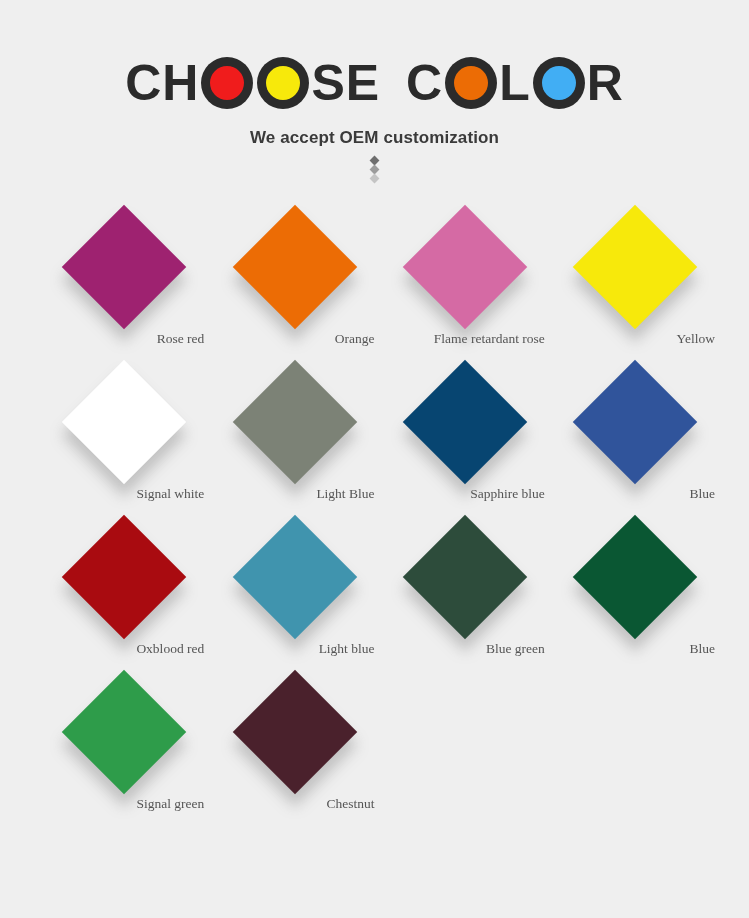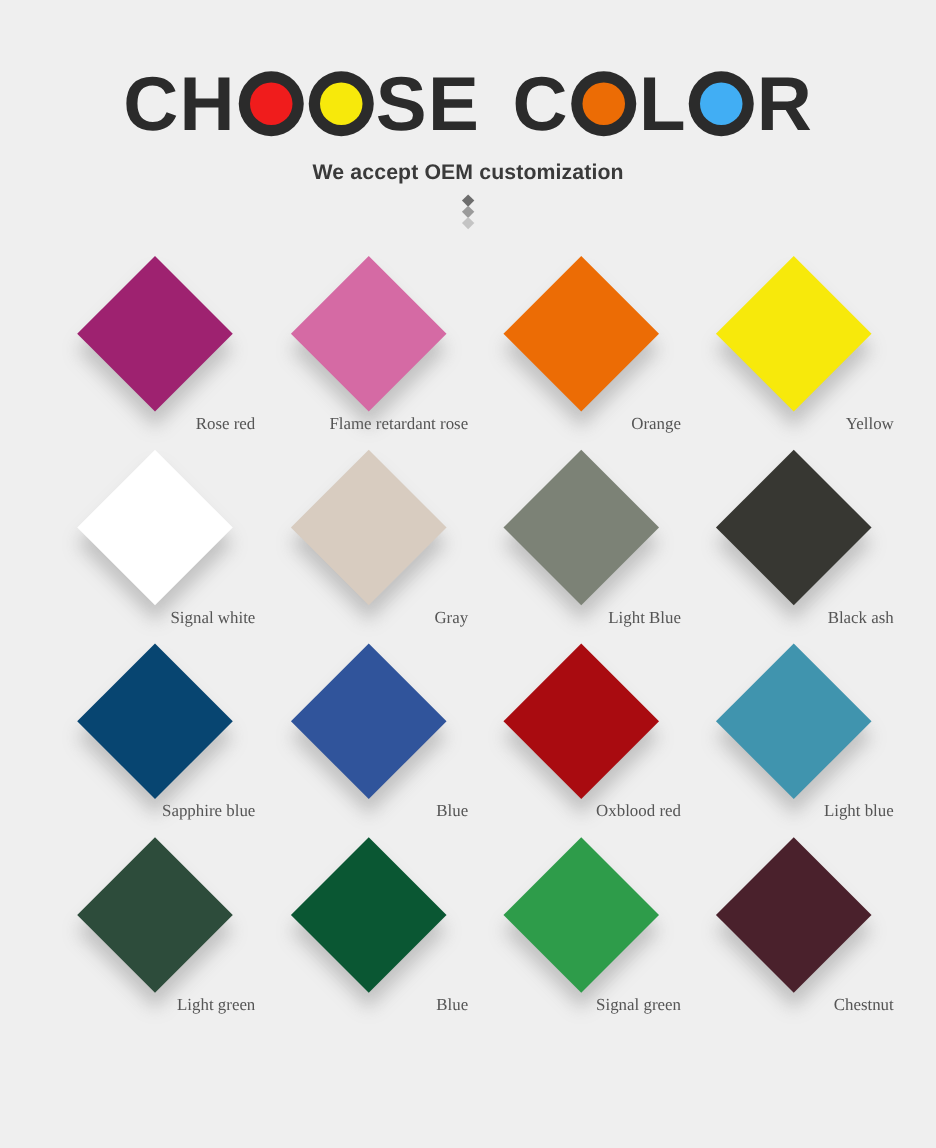--- a/index.html
+++ b/index.html
@@ -19,21 +19,21 @@
   .header {
     padding-top: 52px;
     text-align: center;
   }
 
   .title {
     display: flex;
     justify-content: center;
     align-items: center;
     line-height: 1;
-    font-size: 61px;
+    font-size: 50px;
     font-weight: bold;
     letter-spacing: 1px;
     color: #2b2b2b;
     height: 62px;
   }
   .title .gap {
     width: 26px;
   }
   .title .ltr {
     display: inline-block;
@@ -154,62 +154,50 @@
 
 <div class="grid" id="swatch-grid">
     <div class="cell">
       <div class="swatch-wrap">
         <div class="swatch" style="background: rgb(158, 34, 112);"></div>
       </div>
       <div class="label">Rose red</div>
     </div>
     <div class="cell">
       <div class="swatch-wrap">
+        <div class="swatch" style="background: rgb(236, 108, 5);"></div>
+      </div>
+      <div class="label">Orange</div>
+    </div>
+    <div class="cell">
+      <div class="swatch-wrap">
         <div class="swatch" style="background: rgb(213, 106, 164);"></div>
       </div>
       <div class="label">Flame retardant rose</div>
     </div>
     <div class="cell">
       <div class="swatch-wrap">
-        <div class="swatch" style="background: rgb(236, 108, 5);"></div>
-      </div>
-      <div class="label">Orange</div>
-    </div>
-    <div class="cell">
-      <div class="swatch-wrap">
         <div class="swatch" style="background: rgb(247, 233, 11);"></div>
       </div>
       <div class="label">Yellow</div>
     </div>
     <div class="cell">
       <div class="swatch-wrap">
         <div class="swatch" style="background: rgb(255, 255, 255);"></div>
       </div>
       <div class="label">Signal white</div>
     </div>
     <div class="cell">
       <div class="swatch-wrap">
-        <div class="swatch" style="background: rgb(216, 204, 192);"></div>
-      </div>
-      <div class="label">Gray</div>
-    </div>
-    <div class="cell">
-      <div class="swatch-wrap">
         <div class="swatch" style="background: rgb(124, 130, 118);"></div>
       </div>
       <div class="label">Light Blue</div>
     </div>
     <div class="cell">
       <div class="swatch-wrap">
-        <div class="swatch" style="background: rgb(55, 55, 50);"></div>
-      </div>
-      <div class="label">Black ash</div>
-    </div>
-    <div class="cell">
-      <div class="swatch-wrap">
         <div class="swatch" style="background: rgb(7, 69, 113);"></div>
       </div>
       <div class="label">Sapphire blue</div>
     </div>
     <div class="cell">
       <div class="swatch-wrap">
         <div class="swatch" style="background: rgb(48, 84, 155);"></div>
       </div>
       <div class="label">Blue</div>
     </div>
@@ -222,21 +210,21 @@
     <div class="cell">
       <div class="swatch-wrap">
         <div class="swatch" style="background: rgb(64, 148, 174);"></div>
       </div>
       <div class="label">Light blue</div>
     </div>
     <div class="cell">
       <div class="swatch-wrap">
         <div class="swatch" style="background: rgb(45, 76, 59);"></div>
       </div>
-      <div class="label">Light green</div>
+      <div class="label">Blue green</div>
     </div>
     <div class="cell">
       <div class="swatch-wrap">
         <div class="swatch" style="background: rgb(10, 87, 51);"></div>
       </div>
       <div class="label">Blue</div>
     </div>
     <div class="cell">
       <div class="swatch-wrap">
         <div class="swatch" style="background: rgb(46, 156, 74);"></div>

